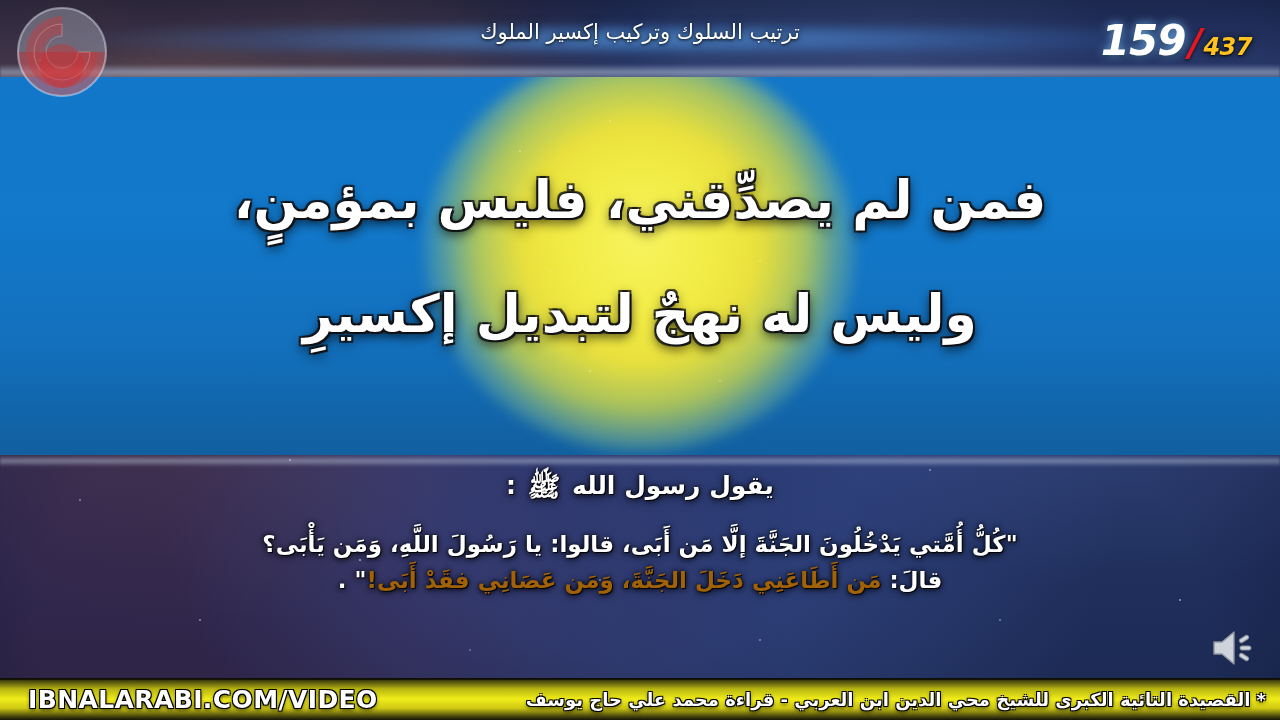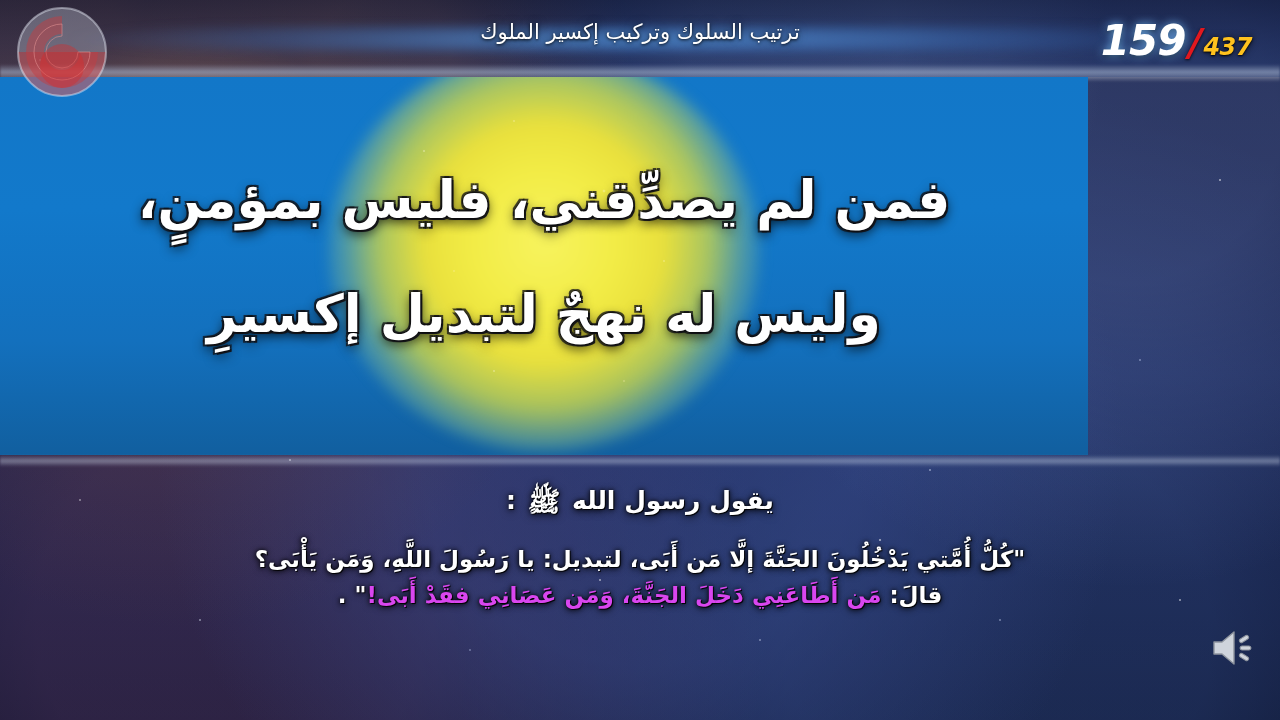--- a/index.html
+++ b/index.html
@@ -83,21 +83,21 @@
   .counter{position:absolute;right:28px;top:16px;display:flex;align-items:baseline;
     font-family:"DejaVu Sans","Liberation Sans",sans-serif;font-style:italic;font-weight:bold;}
   .counter .cur{font-size:42px;color:#ffffff;letter-spacing:-1px;
     text-shadow:0 0 10px rgba(120,190,255,.9),0 2px 4px rgba(0,0,0,.8);}
   .counter .sep{font-size:38px;color:#e1181f;margin:0 1px 0 3px;font-weight:900;
     text-shadow:0 1px 3px rgba(0,0,0,.8);}
   .counter .tot{font-size:24px;color:#ffc21e;letter-spacing:-.5px;
     text-shadow:0 0 7px rgba(0,0,0,.75),0 1px 2px rgba(0,0,0,.9);}
 
   
-  .poem-panel{position:absolute;left:0;top:77px;width:1088px;height:378px;
+  .poem-panel{position:absolute;left:0;top:77px;width:1280px;height:378px;
     background:linear-gradient(180deg,#1277c8 0%,#1279cb 35%,#1370bd 70%,#115f9f 100%);
     overflow:hidden;}
   .orb{position:absolute;left:50%;top:46%;transform:translate(-50%,-50%);
     width:430px;height:400px;border-radius:50%;
     background:radial-gradient(circle at 50% 48%,
       #f7f35e 0%, #f2ec46 24%, #e9e03c 40%, rgba(206,216,72,.80) 55%,
       rgba(120,180,150,.45) 68%, rgba(40,140,200,.18) 82%, rgba(18,120,200,0) 100%);
     filter:blur(7px);}
   .orb-stars{position:absolute;left:50%;top:46%;transform:translate(-50%,-50%);
     width:360px;height:340px;border-radius:50%;opacity:.55;
@@ -120,27 +120,27 @@
       0 0 3px rgba(0,0,0,.95),
       2px 2px 0 rgba(20,20,25,.95),
       -2px 2px 0 rgba(20,20,25,.75),
       2px -2px 0 rgba(20,20,25,.75),
       -2px -2px 0 rgba(20,20,25,.75),
       0 4px 12px rgba(0,0,0,.85);}
 
   
   .hadith{position:absolute;left:0;top:462px;width:1280px;height:200px;
     direction:rtl;text-align:center;}
-  .hadith-intro{color:#ffffff;font-size:25px;font-weight:bold;margin-top:23px;
+  .hadith-intro{color:#ffffff;font-size:25px;font-weight:bold;margin-top:8px;
     text-shadow:0 0 4px rgba(0,0,0,.95),1px 1px 0 rgba(0,0,0,.85),0 2px 8px rgba(0,0,0,.8);}
   .salawat{font-size:27px;vertical-align:-2px;padding:0 3px;}
   .hadith-body{margin-top:16px;}
   .hadith-line{font-size:23px;font-weight:bold;line-height:1.58;color:#ffffff;
     text-shadow:0 0 4px rgba(0,0,0,.95),1px 1px 0 rgba(0,0,0,.85),0 2px 7px rgba(0,0,0,.75);}
-  .hadith-line .hl{color:#d946ef;
+  .hadith-line .hl{color:#a16207;
     text-shadow:0 0 4px rgba(0,0,0,.95),1px 1px 0 rgba(0,0,0,.85),0 2px 7px rgba(0,0,0,.75);}
 
   
   .speaker{position:absolute;right:24px;bottom:52px;width:46px;height:40px;}
 
   
   .footer{position:absolute;left:0;bottom:0;width:1280px;height:42px;
     background:linear-gradient(180deg,#1b1b0c 0%,#57560f 10%,#b6b411 26%,#f1ed1a 50%,#cfc913 72%,#4f4d0d 90%,#151507 100%);
     display:flex;align-items:center;justify-content:space-between;overflow:hidden;}
   .footer::before{content:"";position:absolute;left:0;right:0;top:0;height:2px;
@@ -201,32 +201,36 @@
   </div>
 
   <div class="hadith">
     <div class="hadith-intro">
       <span>يقول رسول الله</span>
       <span class="salawat">ﷺ</span>
       <span>:</span>
     </div>
     <div class="hadith-body">
       <div class="hadith-line">
-        <span>"</span><span>كُلُّ أُمَّتي يَدْخُلُونَ الجَنَّةَ إلَّا مَن أَبَى، لتبديل: يا رَسُولَ اللَّهِ، وَمَن يَأْبَى؟</span>
+        <span>"</span><span>كُلُّ أُمَّتي يَدْخُلُونَ الجَنَّةَ إلَّا مَن أَبَى، قالوا: يا رَسُولَ اللَّهِ، وَمَن يَأْبَى؟</span>
       </div>
       <div class="hadith-line">
         <span>قالَ:</span>
         <span class="hl">مَن أَطَاعَنِي دَخَلَ الجَنَّةَ، وَمَن عَصَانِي فقَدْ أَبَى!</span><span>" .</span>
       </div>
     </div>
   </div>
 
   <div class="speaker">
     <svg width="46" height="40" viewBox="0 0 46 40" aria-hidden="true">
       <path d="M4 14 h8 L24 4 v32 L12 26 H4 Z" fill="#cfd4dc" stroke="#8e949e" stroke-width="1.4" stroke-linejoin="round"></path>
       <rect x="29" y="9" width="10" height="4" rx="2" fill="#cfd4dc" stroke="#8e949e" stroke-width="1" transform="rotate(-32 34 11)"></rect>
       <rect x="30" y="18" width="11" height="4" rx="2" fill="#cfd4dc" stroke="#8e949e" stroke-width="1"></rect>
       <rect x="29" y="27" width="10" height="4" rx="2" fill="#cfd4dc" stroke="#8e949e" stroke-width="1" transform="rotate(32 34 29)"></rect>
     </svg>
   </div>
 
+  <div class="footer">
+    <div class="footer-site">IBNALARABI.COM/VIDEO</div>
+    <div class="footer-credit">* القصيدة التائية الكبرى للشيخ محي الدين ابن العربي - قراءة محمد علي حاج يوسف</div>
+  </div>
 
 </div>
 
 </body></html>

